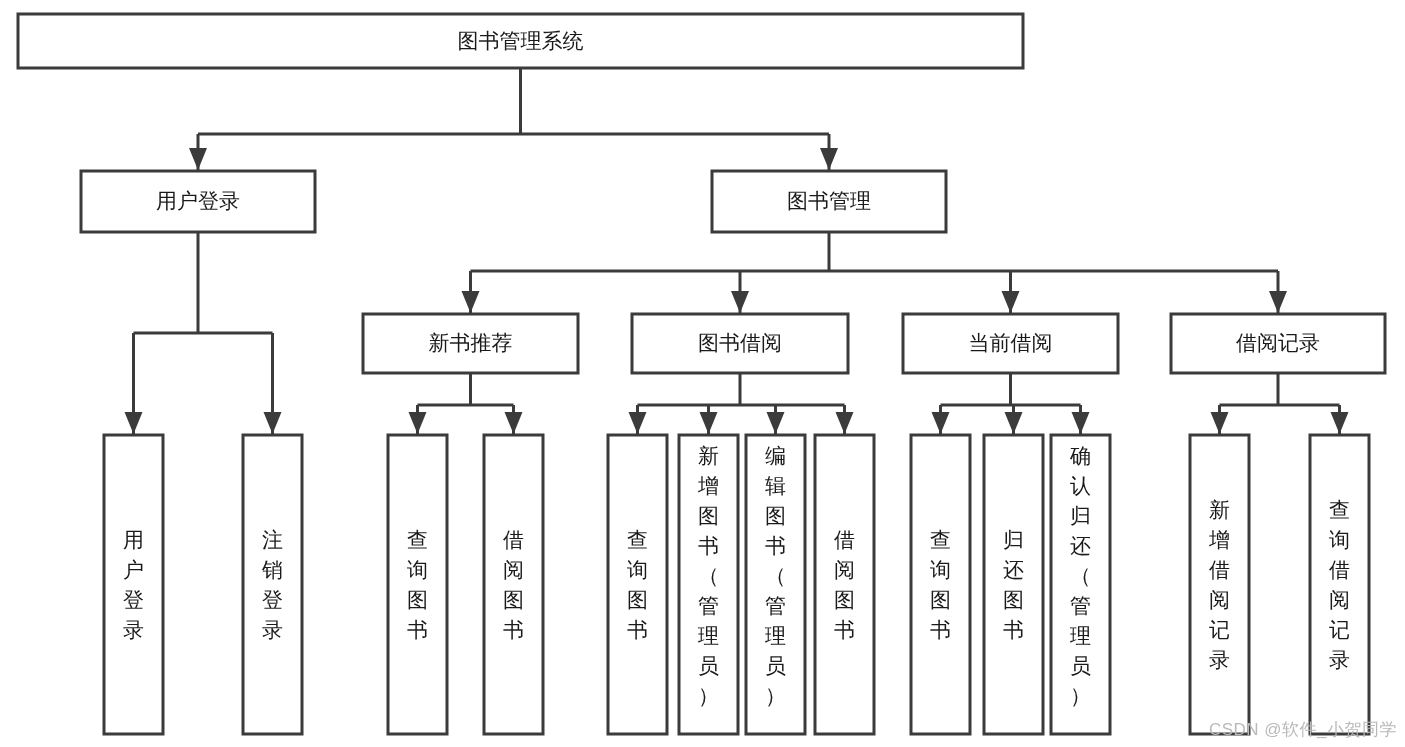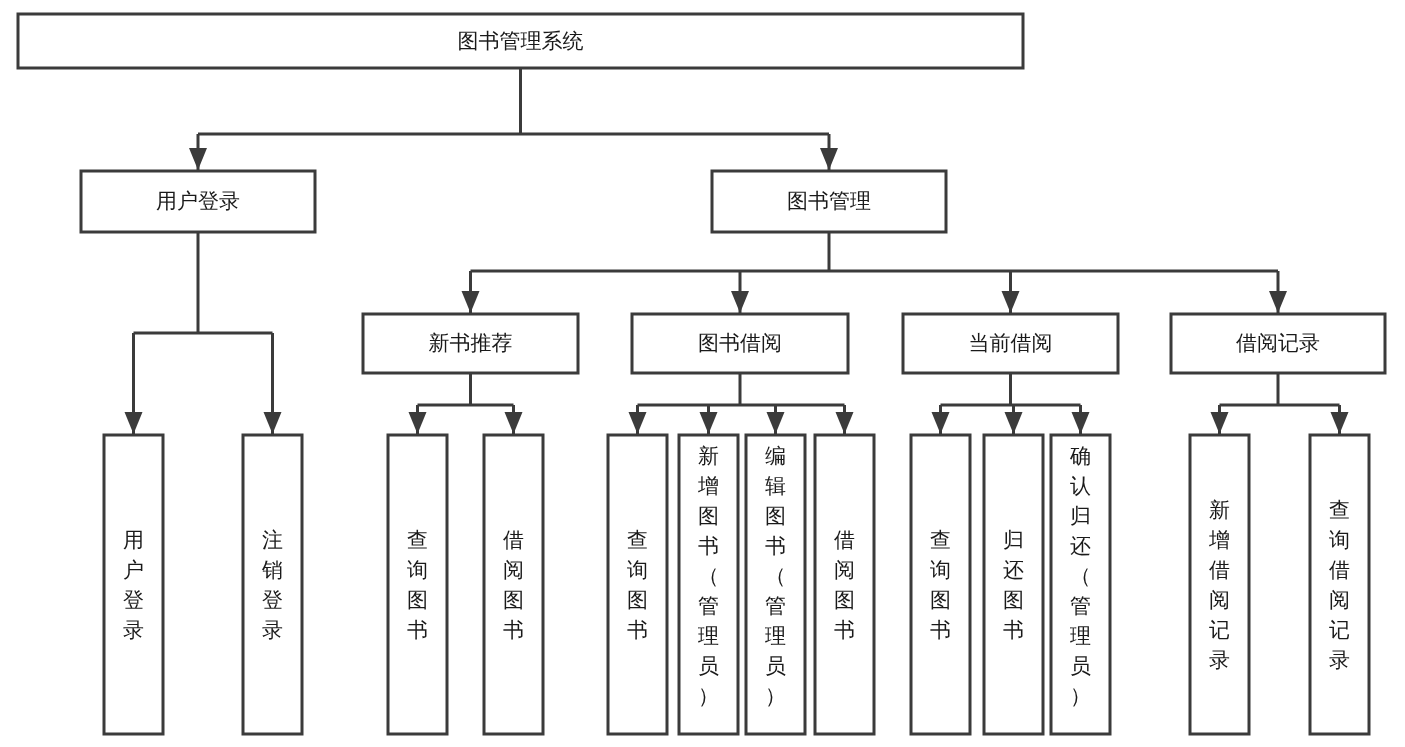--- a/index.html
+++ b/index.html
@@ -200,13 +200,14 @@
         <g>
           <rect x="1190" y="435" width="59" height="299" class="node-box"></rect>
           <text x="1219.5" y="516.5" class="node-label-vert"><tspan x="1219.5" dy="0">新</tspan><tspan x="1219.5" dy="30">增</tspan><tspan x="1219.5" dy="30">借</tspan><tspan x="1219.5" dy="30">阅</tspan><tspan x="1219.5" dy="30">记</tspan><tspan x="1219.5" dy="30">录</tspan></text>
         </g>
         <g>
           <rect x="1310" y="435" width="59" height="299" class="node-box"></rect>
           <text x="1339.5" y="516.5" class="node-label-vert"><tspan x="1339.5" dy="0">查</tspan><tspan x="1339.5" dy="30">询</tspan><tspan x="1339.5" dy="30">借</tspan><tspan x="1339.5" dy="30">阅</tspan><tspan x="1339.5" dy="30">记</tspan><tspan x="1339.5" dy="30">录</tspan></text>
         </g>
       </g>
   </svg>
+  <div class="watermark">CSDN @软件_小贺同学</div>
 </div>
 
 </body></html>

